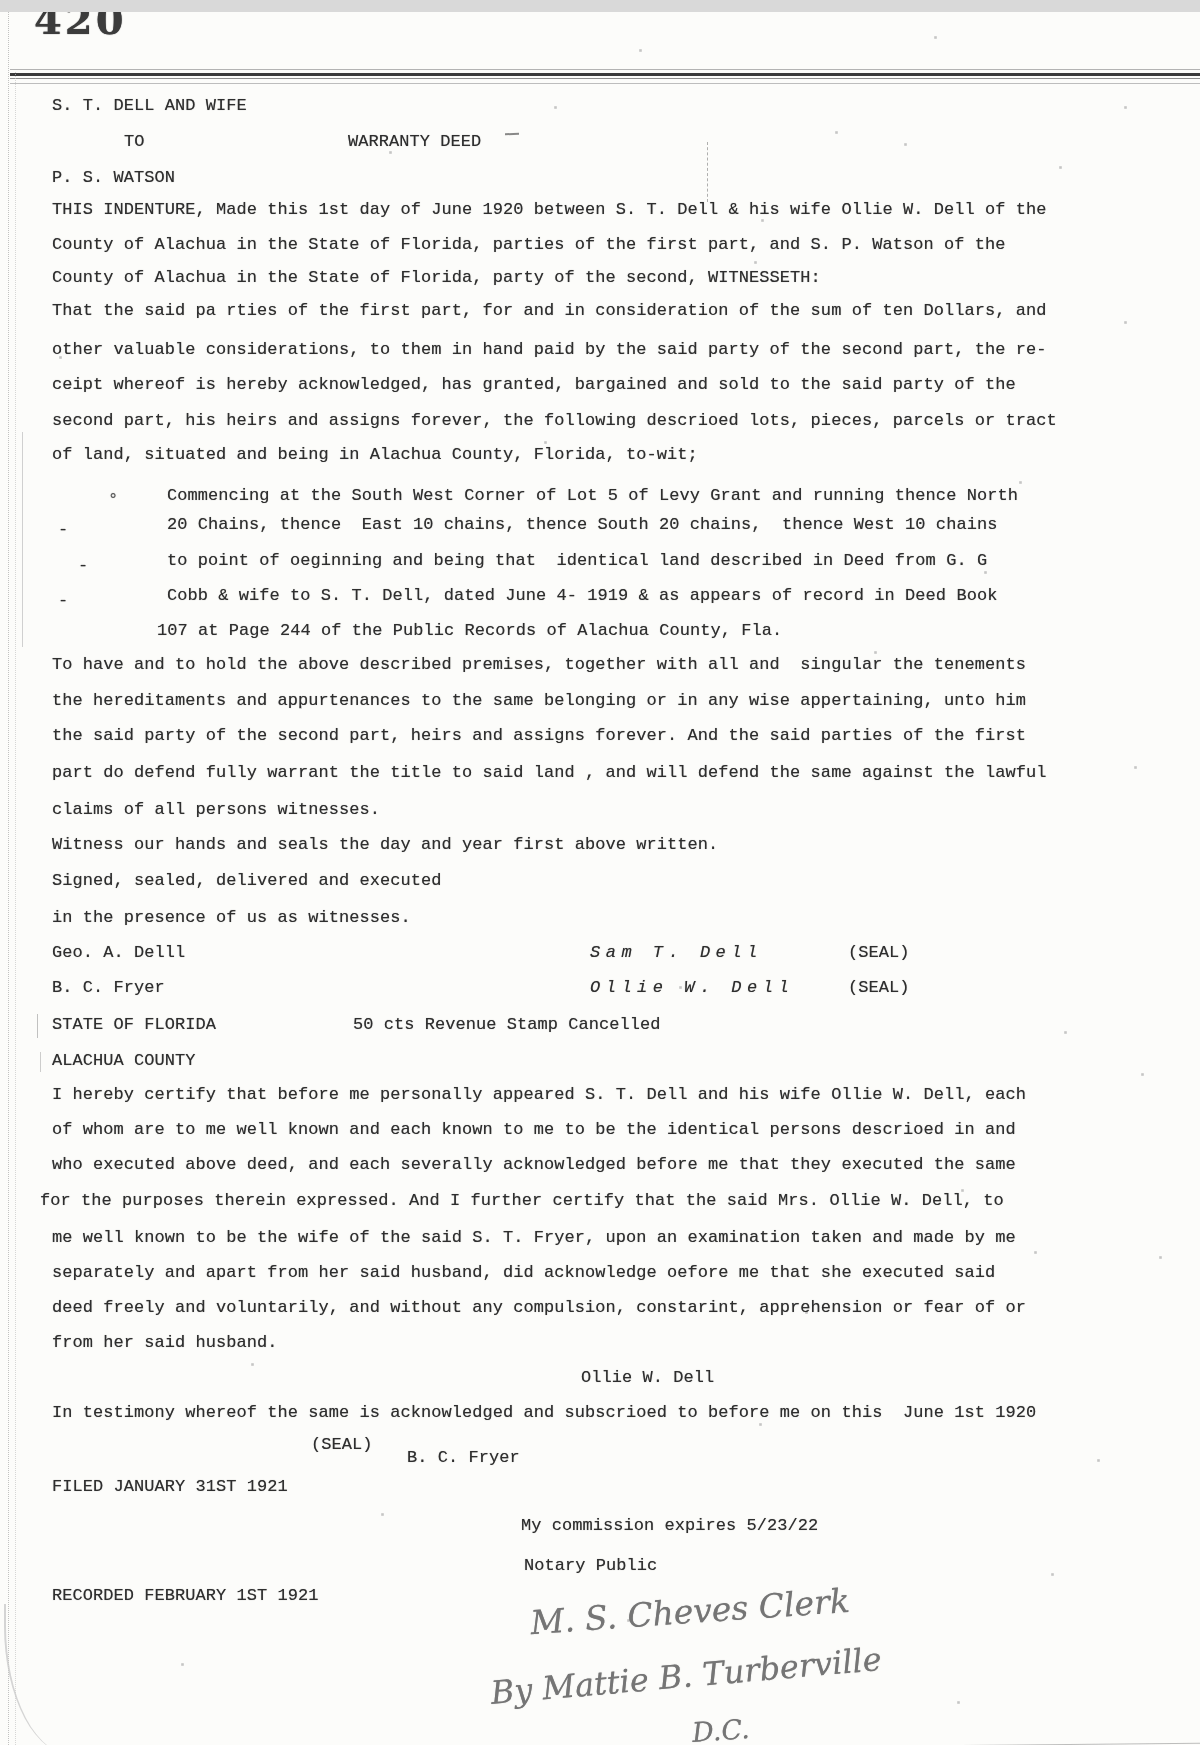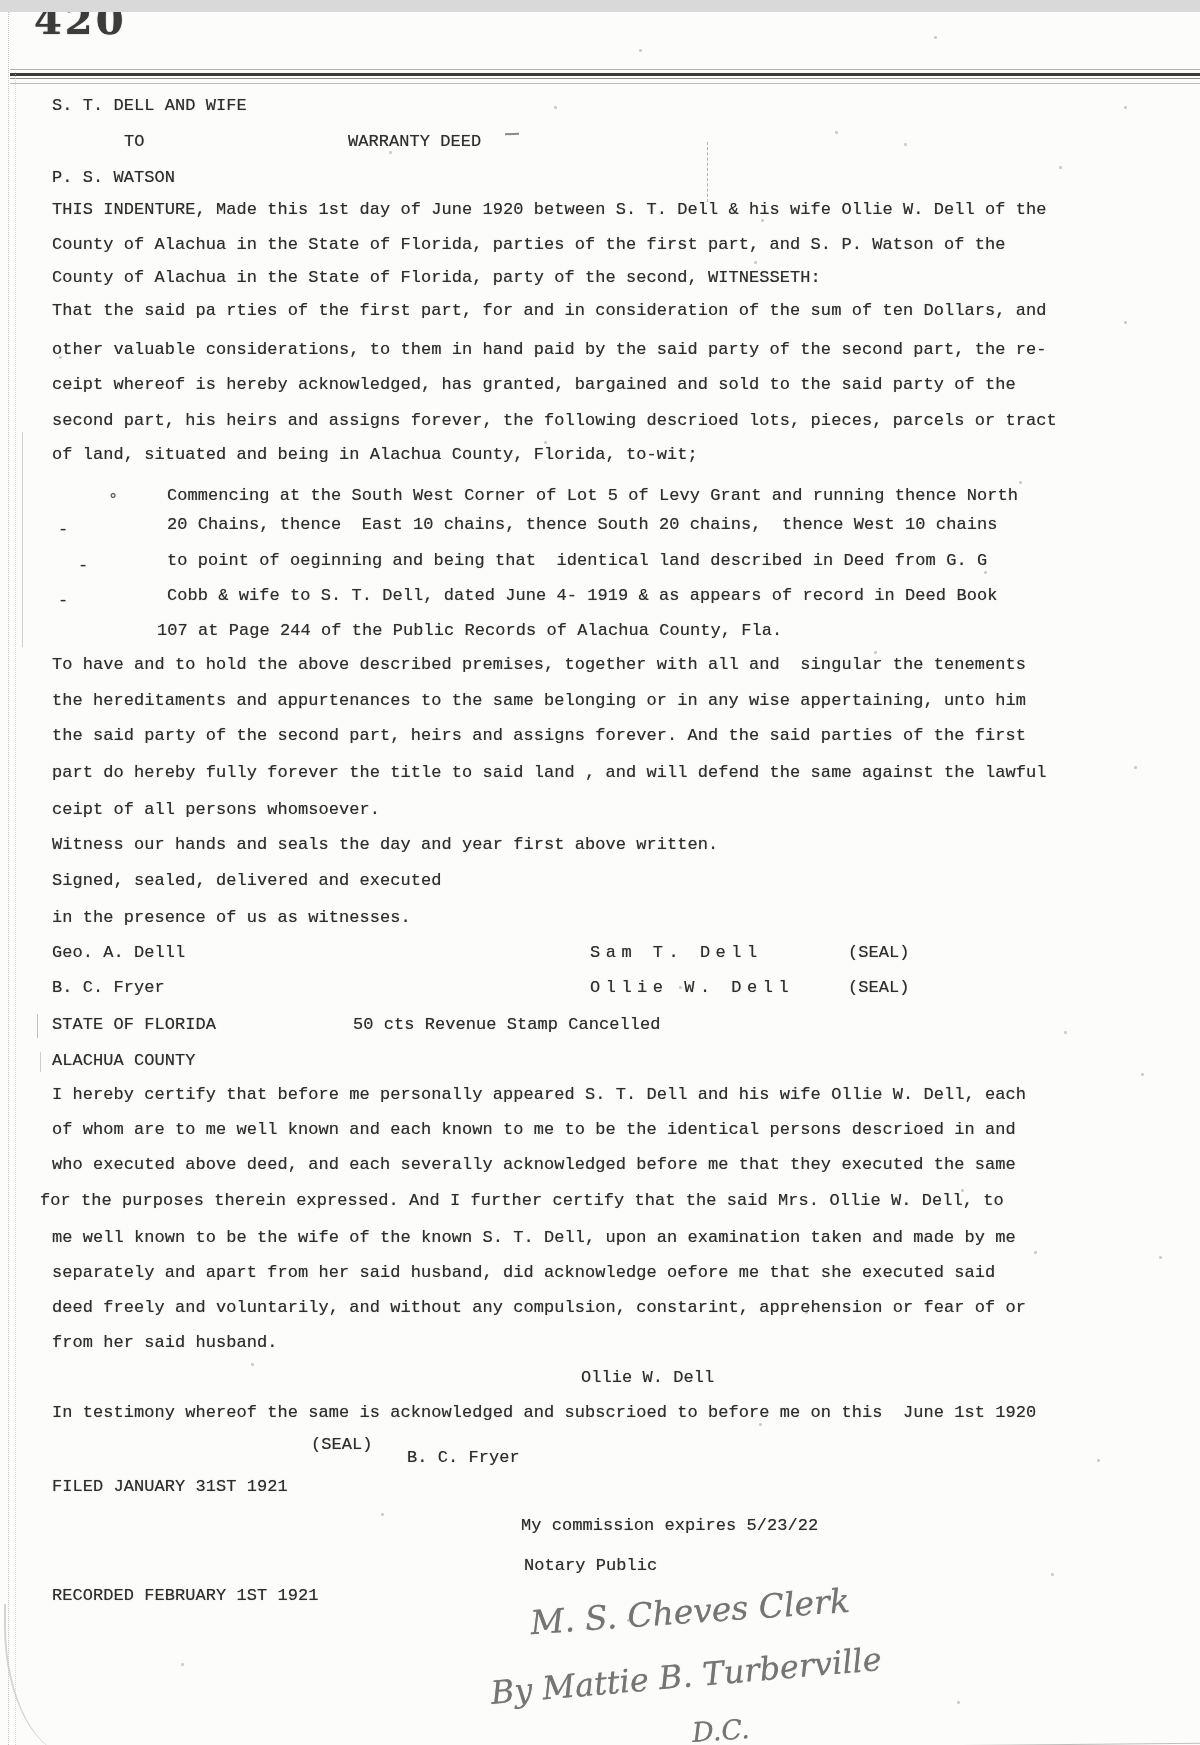--- a/index.html
+++ b/index.html
@@ -7,21 +7,21 @@
     position:relative;width:1200px;height:1745px;margin:12px auto;
     background:#fcfcfa;overflow:hidden;
     font-family:"Liberation Mono","DejaVu Sans Mono",monospace;
     font-size:17px;color:#2e2e2e;
   }
   .ln{
     position:absolute;line-height:22px;white-space:pre;
     letter-spacing:0.05px;
     text-shadow:0 0 0.8px rgba(30,30,30,.55);
   }
-  .sp{letter-spacing:5.5px;}
+  .sp{letter-spacing:5.5px;font-style:italic;}
   .hand{
     position:absolute;font-family:"DejaVu Serif",serif;font-style:italic;
     color:#757575;white-space:pre;text-shadow:0 0 0.7px rgba(120,120,120,.8);
   }
   .art{position:absolute;}
   .pageno{
     position:absolute;top:-16px;left:34px;
     font-family:"DejaVu Serif",serif;font-weight:700;font-size:40px;
     letter-spacing:3px;color:#3c3c3c;text-shadow:0 0 1px #3c3c3c;
   }
@@ -105,22 +105,22 @@
     <div class="ln" style="top:502px;left:167px">20 Chains, thence  East 10 chains, thence South 20 chains,  thence West 10 chains</div>
     <div class="ln" style="top:538px;left:167px">to point of oeginning and being that  identical land described in Deed from G. G</div>
     <div class="ln" style="top:573px;left:167px">Cobb &amp; wife to S. T. Dell, dated June 4- 1919 &amp; as appears of record in Deed Book</div>
     <div class="ln" style="top:608px;left:157px">107 at Page 244 of the Public Records of Alachua County, Fla.</div>
   </div>
 
   <div>
     <div class="ln" style="top:642px;left:52px">To have and to hold the above described premises, together with all and  singular the tenements</div>
     <div class="ln" style="top:678px;left:52px">the hereditaments and appurtenances to the same belonging or in any wise appertaining, unto him</div>
     <div class="ln" style="top:713px;left:52px">the said party of the second part, heirs and assigns forever. And the said parties of the first</div>
-    <div class="ln" style="top:750px;left:52px">part do hereby fully forever the title to said land , and will defend the same against the lawful</div>
-    <div class="ln" style="top:787px;left:52px">ceipt of all persons whomsoever.</div>
+    <div class="ln" style="top:750px;left:52px">part do defend fully warrant the title to said land , and will defend the same against the lawful</div>
+    <div class="ln" style="top:787px;left:52px">claims of all persons witnesses.</div>
     <div class="ln" style="top:822px;left:52px">Witness our hands and seals the day and year first above written.</div>
     <div class="ln" style="top:858px;left:52px">Signed, sealed, delivered and executed</div>
     <div class="ln" style="top:895px;left:52px">in the presence of us as witnesses.</div>
   </div>
 
   <div>
     <div class="ln" style="top:930px;left:52px">Geo. A. Delll</div>
     <div class="ln sp" style="top:930px;left:590px">Sam T. Dell</div>
     <div class="ln" style="top:930px;left:848px">(SEAL)</div>
     <div class="ln" style="top:965px;left:52px">B. C. Fryer</div>
@@ -129,21 +129,21 @@
   </div>
 
   <div>
     <div class="ln" style="top:1002px;left:52px">STATE OF FLORIDA</div>
     <div class="ln" style="top:1002px;left:353px">50 cts Revenue Stamp Cancelled</div>
     <div class="ln" style="top:1038px;left:52px">ALACHUA COUNTY</div>
     <div class="ln" style="top:1072px;left:52px">I hereby certify that before me personally appeared S. T. Dell and his wife Ollie W. Dell, each</div>
     <div class="ln" style="top:1107px;left:52px">of whom are to me well known and each known to me to be the identical persons descrioed in and</div>
     <div class="ln" style="top:1142px;left:52px">who executed above deed, and each severally acknowledged before me that they executed the same</div>
     <div class="ln" style="top:1178px;left:40px">for the purposes therein expressed. And I further certify that the said Mrs. Ollie W. Dell, to</div>
-    <div class="ln" style="top:1215px;left:52px">me well known to be the wife of the known S. T. Dell, upon an examination taken and made by me</div>
+    <div class="ln" style="top:1215px;left:52px">me well known to be the wife of the said S. T. Fryer, upon an examination taken and made by me</div>
     <div class="ln" style="top:1250px;left:52px">separately and apart from her said husband, did acknowledge oefore me that she executed said</div>
     <div class="ln" style="top:1285px;left:52px">deed freely and voluntarily, and without any compulsion, constarint, apprehension or fear of or</div>
     <div class="ln" style="top:1320px;left:52px">from her said husband.</div>
     <div class="ln" style="top:1355px;left:581px">Ollie W. Dell</div>
     <div class="ln" style="top:1390px;left:52px">In testimony whereof the same is acknowledged and subscrioed to before me on this  June 1st 1920</div>
     <div class="ln" style="top:1422px;left:311px">(SEAL)</div>
     <div class="ln" style="top:1435px;left:407px">B. C. Fryer</div>
     <div class="ln" style="top:1543px;left:524px">Notary Public</div>
     <div class="ln" style="top:1503px;left:521px">My commission expires 5/23/22</div>
   </div>

